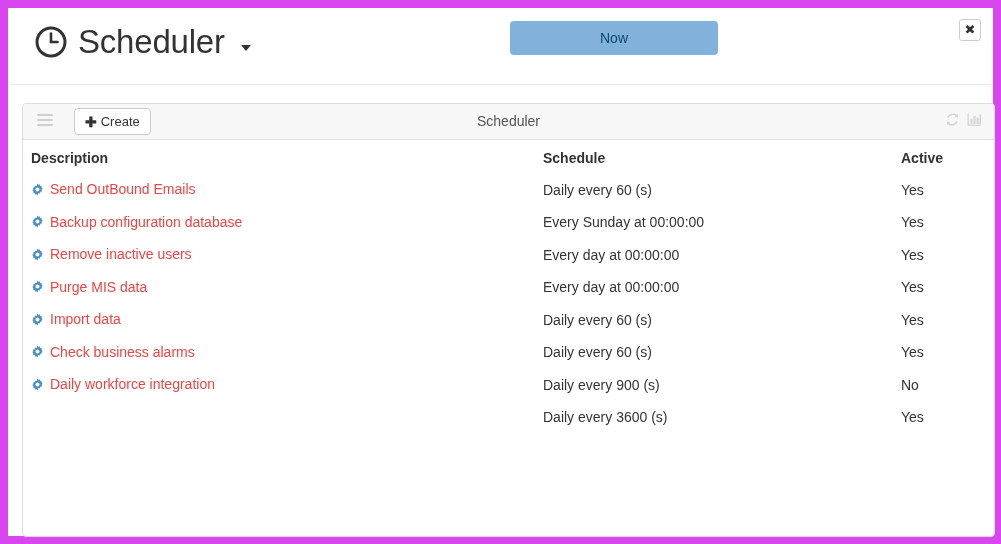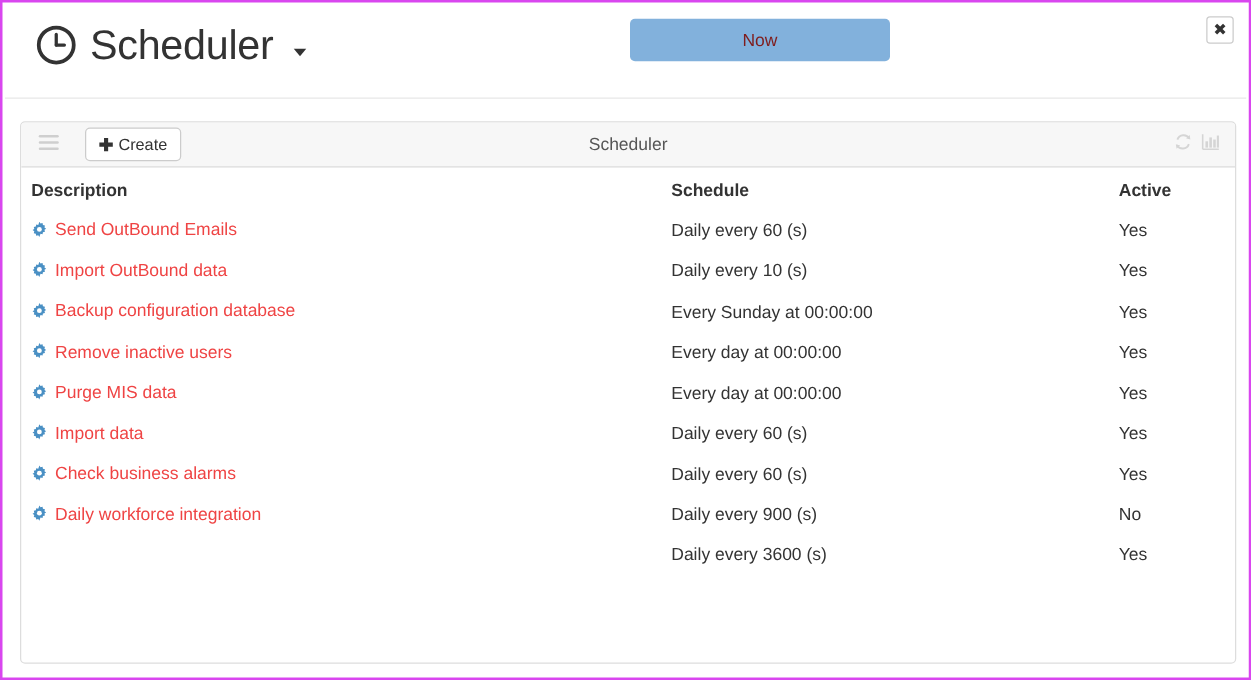--- a/index.html
+++ b/index.html
@@ -15,21 +15,21 @@
   }
 
   
   #window-frame {
     position: absolute;
     left: 0;
     top: 0;
     width: 1001px;
     height: 544px;
     box-sizing: border-box;
-    border: 2px solid #d946ef;
+    border: 8px solid #d946ef;
     background: #ffffff;
   }
 
   
   #app-header {
     position: absolute;
     left: 2px;
     top: 2px;
     right: 2px;
     height: 75px;
@@ -73,21 +73,21 @@
 
   #now-button {
     position: absolute;
     left: 500px;
     top: 11px;
     width: 208px;
     height: 34px;
     background: #82b1dc;
     border: none;
     border-radius: 4px;
-    color: #7f1d1d;
+    color: #0c4a6e;
     font-size: 14px;
     font-family: "Liberation Sans", sans-serif;
     cursor: pointer;
     line-height: 34px;
     text-align: center;
     padding: 0;
   }
 
   #close-button {
     position: absolute;
@@ -310,31 +310,20 @@
               </a></td>
             <td class="t-sched">Daily every 60 (s)</td>
             <td class="t-active">Yes</td>
           </tr>
           <tr>
             <td class="t-desc"><a class="task-link">
                 <svg class="gear-icon" width="13" height="13" viewBox="0 0 16 16">
                   <path fill="#4a90c4" d="M8 0.6l1.1 1.7 2-0.5 0.4 2 2 0.4-0.5 2 1.7 1.1-1.7 1.1 0.5 2-2 0.4-0.4 2-2-0.5L8 15.4 6.9 13.7l-2 0.5-0.4-2-2-0.4 0.5-2L1.3 8.7 3 7.6l-0.5-2 2-0.4 0.4-2 2 0.5z"></path>
                   <circle cx="8" cy="8" r="2.4" fill="#ffffff"></circle>
                 </svg>
-                <span>Import OutBound data</span>
-              </a></td>
-            <td class="t-sched">Daily every 10 (s)</td>
-            <td class="t-active">Yes</td>
-          </tr>
-          <tr>
-            <td class="t-desc"><a class="task-link">
-                <svg class="gear-icon" width="13" height="13" viewBox="0 0 16 16">
-                  <path fill="#4a90c4" d="M8 0.6l1.1 1.7 2-0.5 0.4 2 2 0.4-0.5 2 1.7 1.1-1.7 1.1 0.5 2-2 0.4-0.4 2-2-0.5L8 15.4 6.9 13.7l-2 0.5-0.4-2-2-0.4 0.5-2L1.3 8.7 3 7.6l-0.5-2 2-0.4 0.4-2 2 0.5z"></path>
-                  <circle cx="8" cy="8" r="2.4" fill="#ffffff"></circle>
-                </svg>
                 <span>Backup configuration database</span>
               </a></td>
             <td class="t-sched">Every Sunday at 00:00:00</td>
             <td class="t-active">Yes</td>
           </tr>
           <tr>
             <td class="t-desc"><a class="task-link">
                 <svg class="gear-icon" width="13" height="13" viewBox="0 0 16 16">
                   <path fill="#4a90c4" d="M8 0.6l1.1 1.7 2-0.5 0.4 2 2 0.4-0.5 2 1.7 1.1-1.7 1.1 0.5 2-2 0.4-0.4 2-2-0.5L8 15.4 6.9 13.7l-2 0.5-0.4-2-2-0.4 0.5-2L1.3 8.7 3 7.6l-0.5-2 2-0.4 0.4-2 2 0.5z"></path>
                   <circle cx="8" cy="8" r="2.4" fill="#ffffff"></circle>

